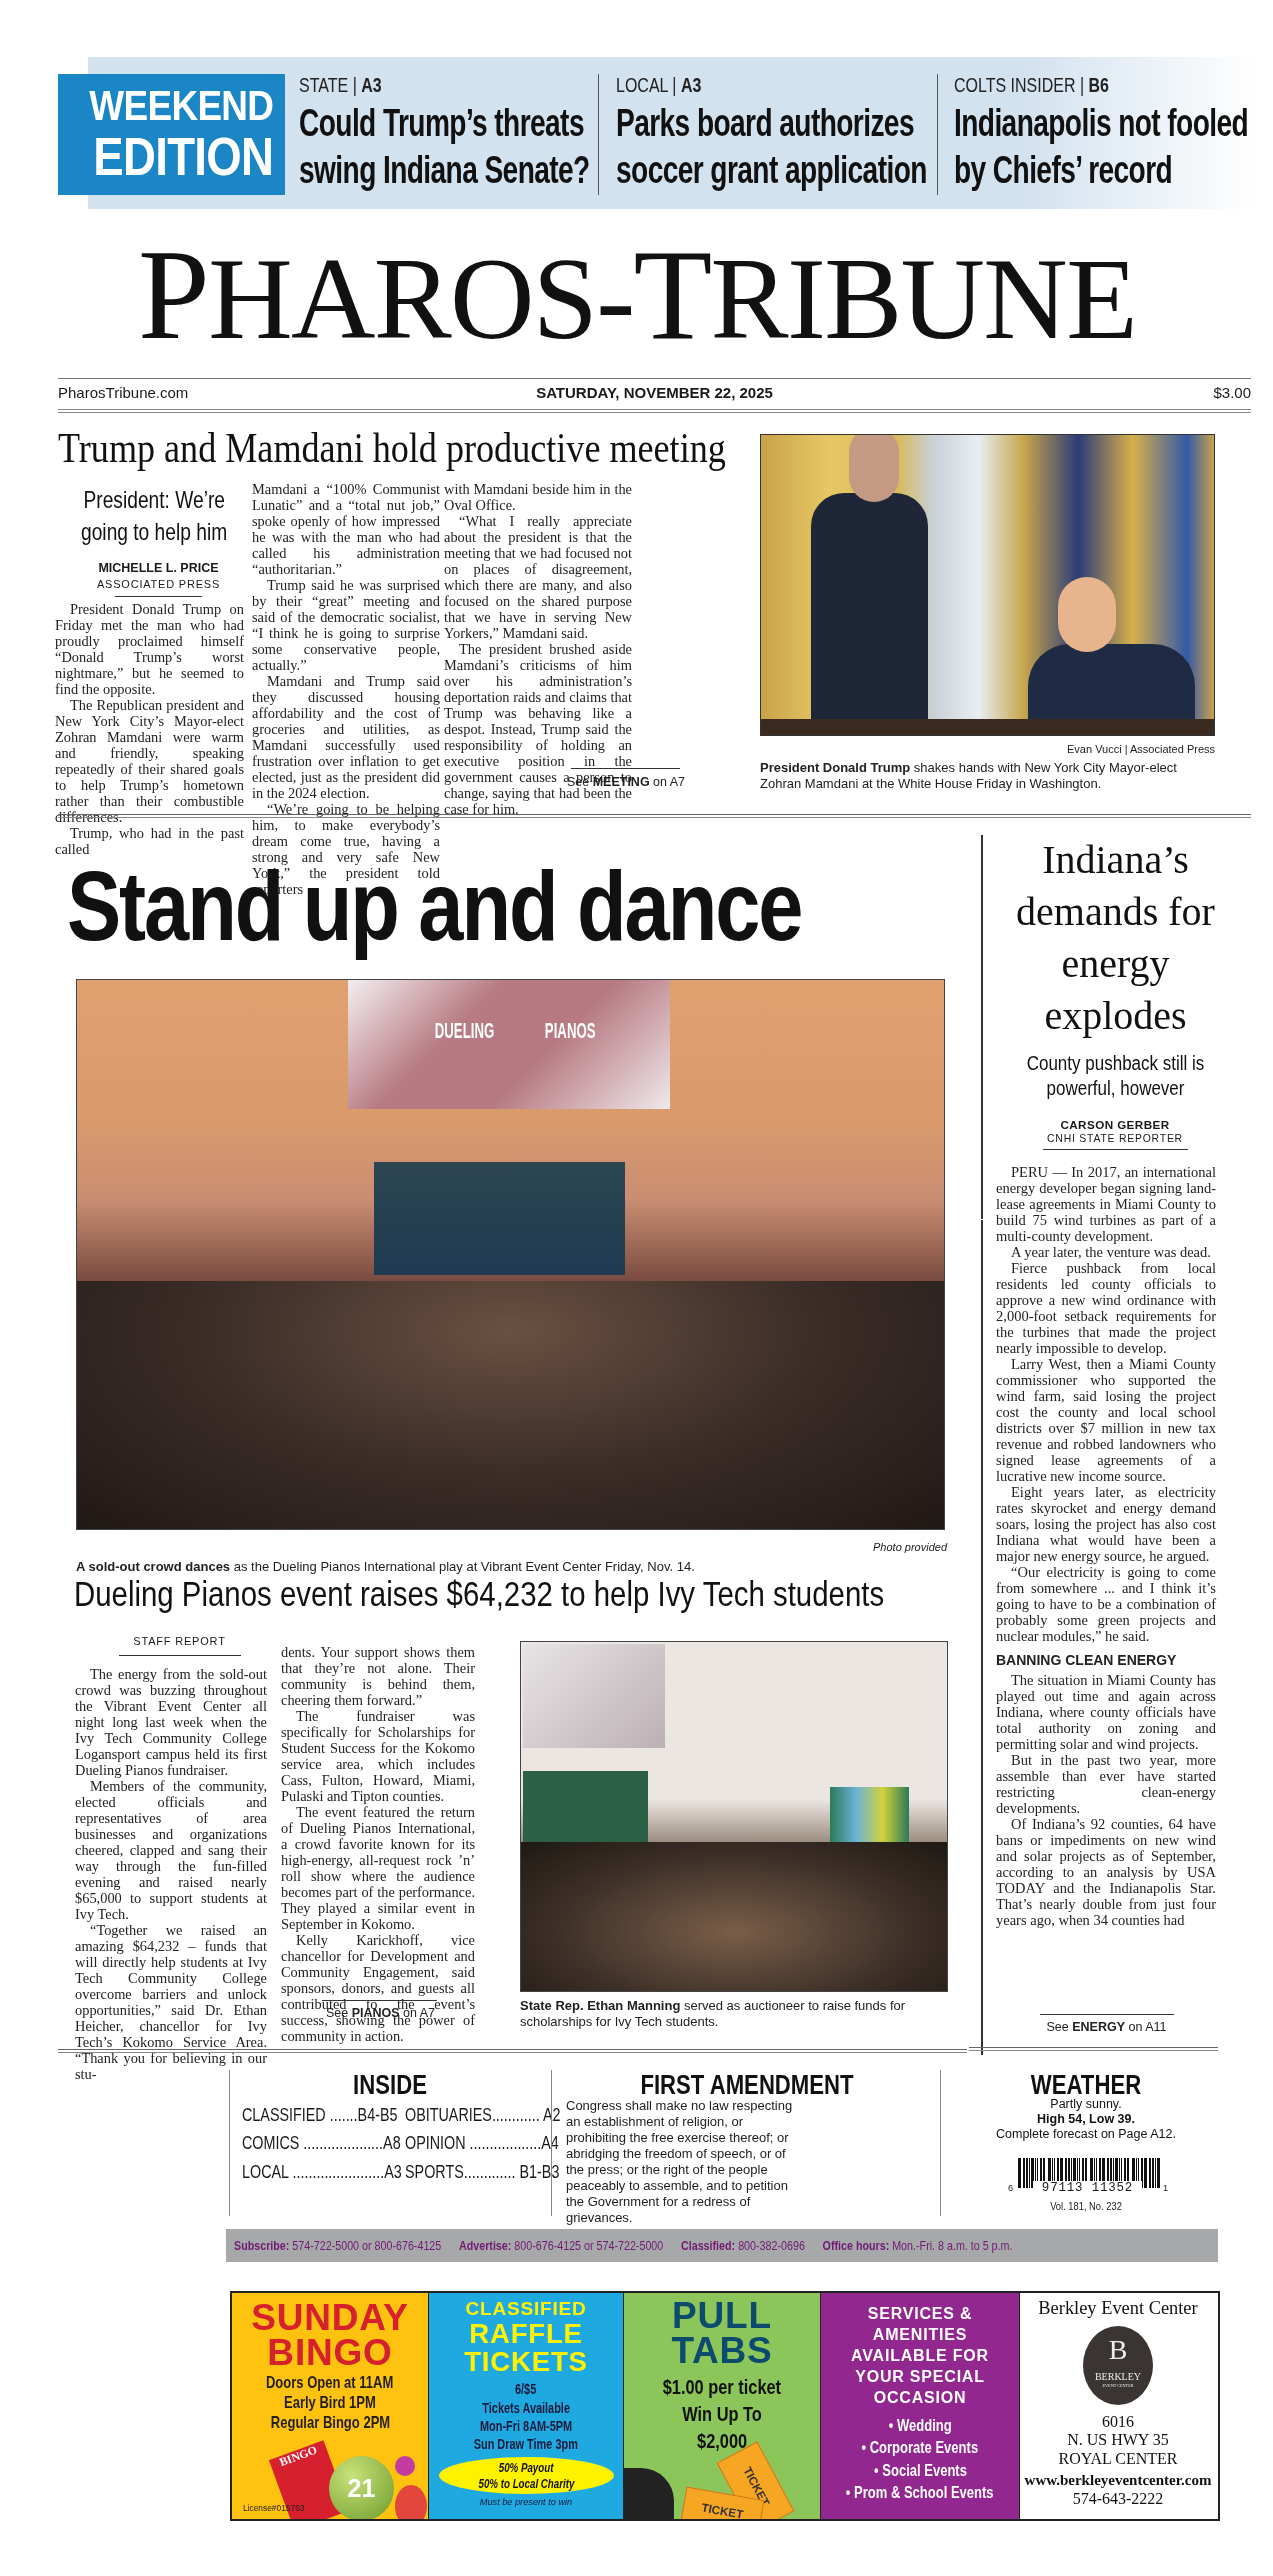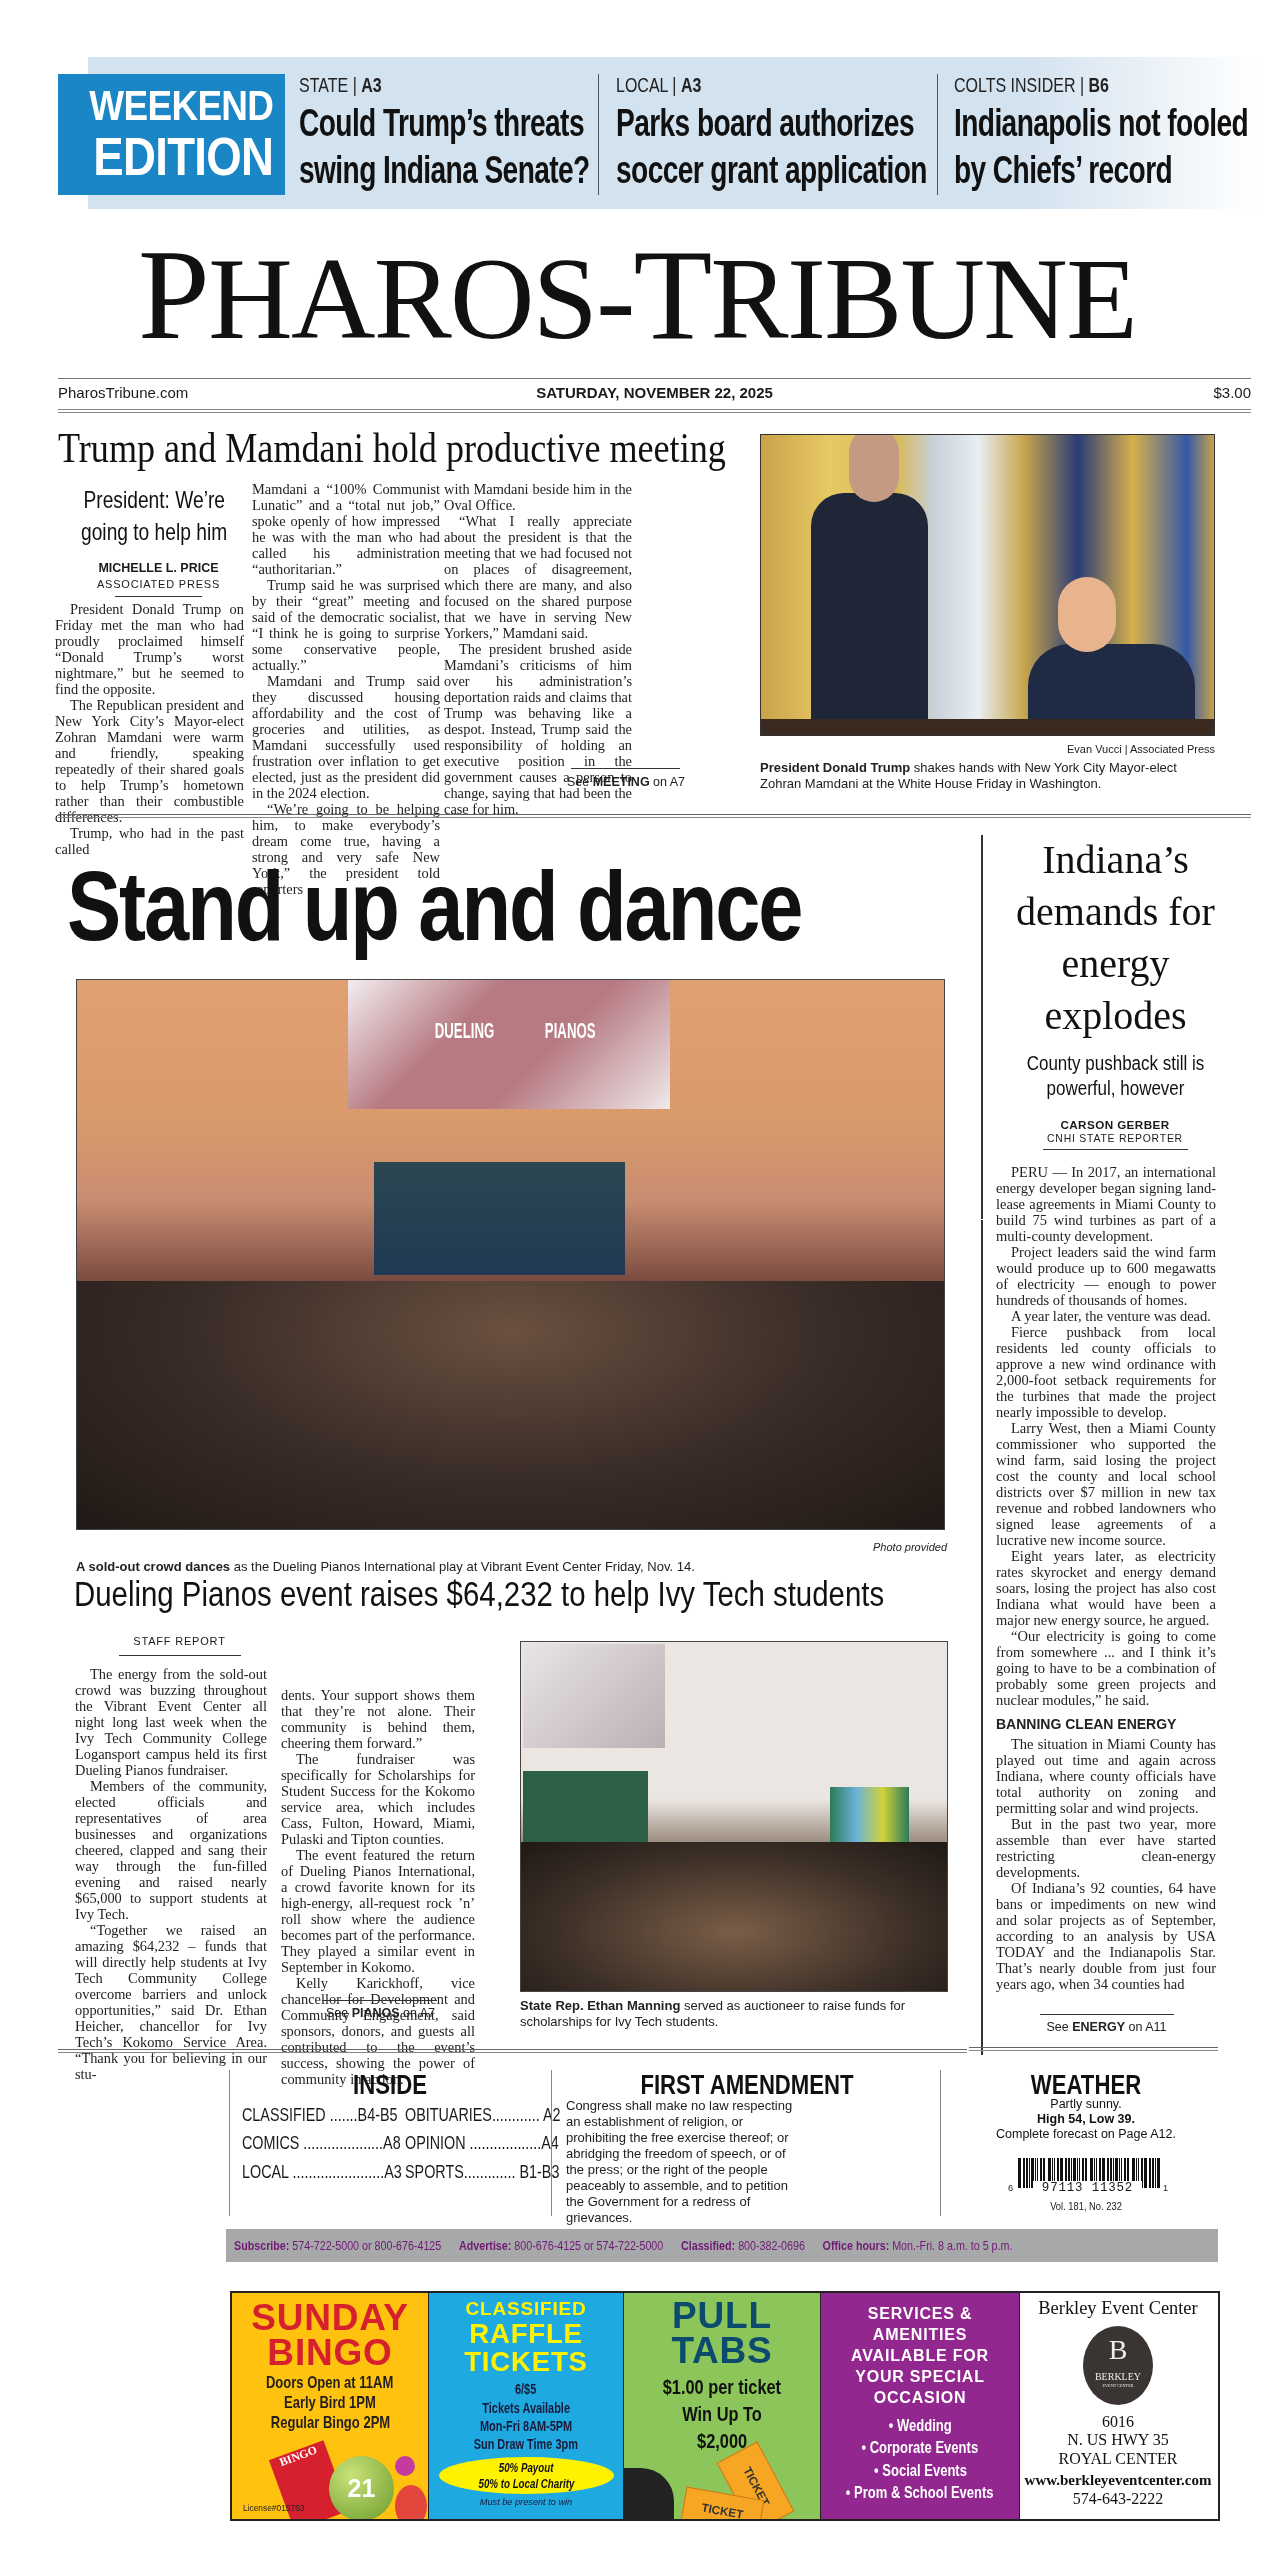--- a/index.html
+++ b/index.html
@@ -57,21 +57,21 @@
   #dance-photo .screen { position:absolute; left: 271px; top: 0; width: 322px; height: 129px; background: linear-gradient(135deg,#f3eef0 0%, #b77a82 35%, #b77a82 60%, #efe9ea 100%); padding-left: 30px; }
   #dance-photo .screen span { position:absolute; color:#fff; font-family:"Liberation Sans",sans-serif; font-weight:bold; font-size:22px; transform: scaleX(0.6); }
   #dance-photo .banner { position:absolute; left: 297px; top: 182px; width: 251px; height: 113px; background: linear-gradient(180deg,#2c4652,#1f3a52); }
   #dance-photo .crowd { position:absolute; left: 0; top: 301px; width: 100%; height: 251px; background: radial-gradient(ellipse at 50% 20%, #6a5040 0%, #3b2d28 50%, #201815 100%); }
 
   
   #pianos-headline { left: 74px; top: 1573px; width: 877px; font-family: "Liberation Sans", sans-serif; font-size: 35px; line-height: 42px; color: #111; white-space: nowrap; transform: scaleX(0.84); transform-origin: left; }
   #staff-report { left: 117px; top: 1635px; width: 125px; text-align:center; font-family: "Liberation Sans", sans-serif; font-size: 11px; letter-spacing: 0.8px; }
   #staff-report .line { width: 122px; height: 0.8px; background:#333; margin: 7.5px auto 0; }
   #pianos-col1 { left: 75px; top: 1662px; width: 192px; }
-  #pianos-col2 { left: 281px; top: 1644px; width: 194px; margin-top: 43px; }
+  #pianos-col2 { left: 281px; top: 1644px; width: 194px; }
   #pianos-photo { left: 520px; top: 1641px; width: 428px; height: 351px; border: 0.8px solid #444; overflow:hidden;
     background: linear-gradient(180deg, #ece6e2 0%, #ece6e2 45%, #8a7a6a 60%, #5a4638 80%, #2e241e 100%); }
   #pianos-photo .screen { position:absolute; left: 1.7px; top: 1.7px; width: 142px; height: 104px; background: linear-gradient(135deg,#e8e4e6,#bcb0b4); }
   #pianos-photo .banner { position:absolute; left: 1.7px; top: 129px; width: 125px; height: 100px; background: #2c6148; }
   #pianos-photo .panel { position:absolute; left: 309px; top: 145px; width: 79px; height: 63px; background: linear-gradient(90deg,#2c7a58,#6ab3d9,#d1d33a,#2c7a58); }
   #pianos-photo .crowd { position:absolute; left:0; top: 200px; width: 100%; height: 150px; background: radial-gradient(ellipse at 50% 60%, #7a5e48 0%, #3c2f27 60%, #1e1813 100%); }
 
   
   #right-vline { left: 981px; top: 835px; width: 1.7px; height: 384px; background: #333; }
   #right-vline2 { left: 981px; top: 1220px; width: 1.7px; height: 835px; background: #333; }
@@ -255,21 +255,20 @@
 <div class="abs" id="right-vline2"></div>
 <div class="abs" id="energy-headline">Indiana’s demands for energy explodes</div>
 <div class="abs" id="energy-deck"><span>County pushback still is powerful, however</span></div>
 <div class="abs" id="energy-byline">
   <div class="name">CARSON GERBER</div>
   <div class="org">CNHI STATE REPORTER</div>
   <div class="line"></div>
 </div>
 <div class="abs col" id="energy-col">
   <p>PERU — In 2017, an international energy developer began signing land-lease agreements in Miami County to build 75 wind turbines as part of a multi-county development.</p>
-  <p>Project leaders said the wind farm would produce up to 600 megawatts of electricity — enough to power hundreds of thousands of homes.</p>
   <p>A year later, the venture was dead.</p>
   <p>Fierce pushback from local residents led county officials to approve a new wind ordinance with 2,000-foot setback requirements for the turbines that made the project nearly impossible to develop.</p>
   <p>Larry West, then a Miami County commissioner who supported the wind farm, said losing the project cost the county and local school districts over $7 million in new tax revenue and robbed landowners who signed lease agreements of a lucrative new income source.</p>
   <p>Eight years later, as electricity rates skyrocket and energy demand soars, losing the project has also cost Indiana what would have been a major new energy source, he argued.</p>
   <p>“Our electricity is going to come from somewhere ... and I think it’s going to have to be a combination of probably some green projects and nuclear modules,” he said.</p>
   <h4>BANNING CLEAN ENERGY</h4>
   <p>The situation in Miami County has played out time and again across Indiana, where county officials have total authority on zoning and permitting solar and wind projects.</p>
   <p>But in the past two year, more assemble than ever have started restricting clean-energy developments.</p>
   <p>Of Indiana’s 92 counties, 64 have bans or impediments on new wind and solar projects as of September, according to an analysis by USA TODAY and the Indianapolis Star. That’s nearly double from just four years ago, when 34 counties had</p>
 </div>

